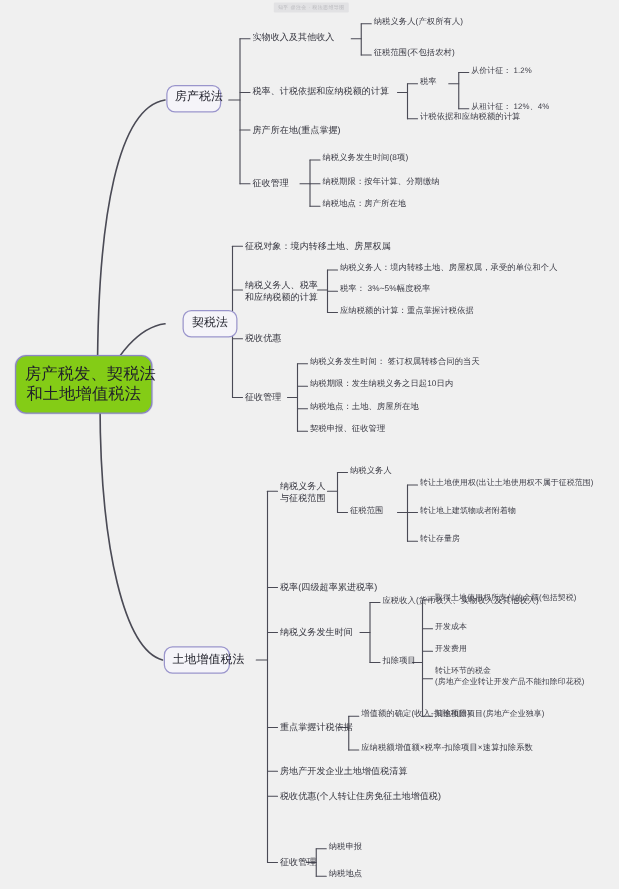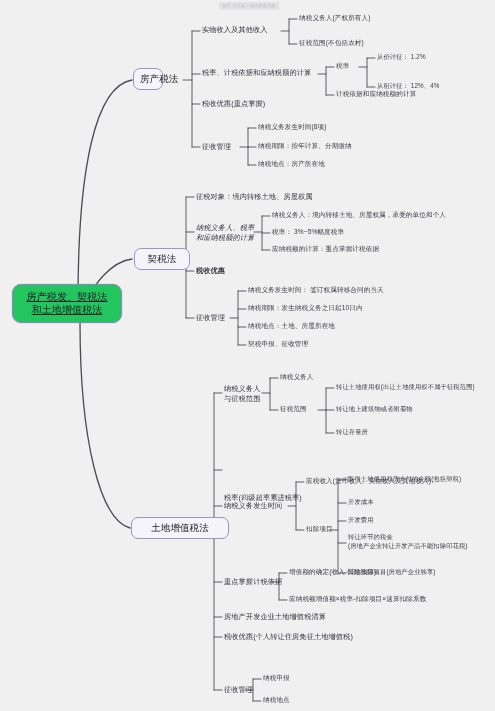--- a/index.html
+++ b/index.html
@@ -16,29 +16,28 @@
   .node{
     position:absolute;
     color:#2b2b33;
     line-height:1.25;
     white-space:pre;
     letter-spacing:0.1px;
   }
   
   .root{
     box-sizing:border-box;
-    background:#22c55e;
+    background:#84cc16;
     border:1px solid #8b86c4;
     border-radius:9px;
     text-align:center;
-    font-size:10px;
+    font-size:13px;
     color:#20202a;
     padding:6px 7px;
     box-shadow:0 0 0 0.5px rgba(139,134,196,.25);
-    text-decoration:underline;
   }
   
   .branch{
     box-sizing:border-box;
     background:#f5f4f9;
     border:1px solid #9a95cc;
     border-radius:7px;
     text-align:center;
     font-size:9.5px;
     color:#22222c;
@@ -178,68 +177,68 @@
     </g>
   </svg>
 
   <div class="watermark">
     <span>知乎 @注会 · 税法思维导图</span>
   </div>
 
   <div class="node root" style="left:12px;top:284px;width:110px;">房产税发、契税法
 和土地增值税法</div>
 
-  <div class="node branch" style="left:133px;top:68px;width:30px;">房产税法</div>
+  <div class="node branch" style="left:133px;top:68px;width:44px;font-family:Liberation Serif, serif;">房产税法</div>
 
   <div class="node lvl2" style="left:202px;top:25px;">实物收入及其他收入</div>
   <div class="node lvl3" style="left:299px;top:14px;">纳税义务人(产权所有人)</div>
   <div class="node lvl3" style="left:299px;top:39px;">征税范围(不包括农村)</div>
 
   <div class="node lvl2" style="left:202px;top:68px;">税率、计税依据和应纳税额的计算</div>
   <div class="node lvl3" style="left:336px;top:62px;">税率</div>
   <div class="node lvl4" style="left:377px;top:53px;">从价计征： 1.2%</div>
   <div class="node lvl4" style="left:377px;top:82px;">从租计征： 12%、4%</div>
   <div class="node lvl3" style="left:336px;top:90px;">计税依据和应纳税额的计算</div>
 
-  <div class="node lvl2" style="left:202px;top:99px;">税收优惠(重点掌握)</div>
+  <div class="node lvl2" style="left:202px;top:99px;">房产所在地(重点掌握)</div>
 
   <div class="node lvl2" style="left:202px;top:142px;">征收管理</div>
   <div class="node lvl3" style="left:258px;top:123px;">纳税义务发生时间(8项)</div>
   <div class="node lvl3" style="left:258px;top:142px;">纳税期限：按年计算、分期缴纳</div>
   <div class="node lvl3" style="left:258px;top:160px;">纳税地点：房产所在地</div>
 
-  <div class="node branch" style="left:134px;top:248px;width:56px;">契税法</div>
+  <div class="node branch" style="left:146px;top:248px;width:44px;">契税法</div>
 
   <div class="node lvl2" style="left:196px;top:192px;text-align:right;">征税对象：境内转移土地、房屋权属</div>
 
-  <div class="node lvl2 two-line" style="left:196px;top:223px;font-style:italic;">纳税义务人、税率
+  <div class="node lvl2 two-line" style="left:196px;top:223px;">纳税义务人、税率
 和应纳税额的计算</div>
   <div class="node lvl3" style="left:272px;top:211px;">纳税义务人：境内转移土地、房屋权属，承受的单位和个人</div>
   <div class="node lvl3" style="left:272px;top:228px;">税率： 3%~5%幅度税率</div>
   <div class="node lvl3" style="left:272px;top:245px;">应纳税额的计算：重点掌握计税依据</div>
 
-  <div class="node lvl2" style="left:196px;top:266px;font-weight:bold;">税收优惠</div>
+  <div class="node lvl2" style="left:196px;top:266px;">税收优惠</div>
 
   <div class="node lvl2" style="left:196px;top:313px;">征收管理</div>
   <div class="node lvl3" style="left:248px;top:286px;">纳税义务发生时间： 签订权属转移合同的当天</div>
   <div class="node lvl3" style="left:248px;top:304px;">纳税期限：发生纳税义务之日起10日内</div>
   <div class="node lvl3" style="left:248px;top:322px;">纳税地点：土地、房屋所在地</div>
   <div class="node lvl3" style="left:248px;top:340px;">契税申报、征收管理</div>
 
-  <div class="node branch" style="left:131px;top:517px;width:98px;">土地增值税法</div>
+  <div class="node branch" style="left:131px;top:517px;width:53px;">土地增值税法</div>
 
   <div class="node lvl2 two-line" style="left:224px;top:384px;text-align:center;">纳税义务人
 与征税范围</div>
   <div class="node lvl3" style="left:280px;top:373px;">纳税义务人</div>
   <div class="node lvl3" style="left:280px;top:405px;">征税范围</div>
   <div class="node lvl4" style="left:336px;top:383px;">转让土地使用权(出让土地使用权不属于征税范围)</div>
   <div class="node lvl4" style="left:336px;top:405px;">转让地上建筑物或者附着物</div>
   <div class="node lvl4" style="left:336px;top:428px;">转让存量房</div>
 
-  <div class="node lvl2" style="left:224px;top:465px;margin-top:28px;">税率(四级超率累进税率)</div>
+  <div class="node lvl2" style="left:224px;top:465px;">税率(四级超率累进税率)</div>
 
   <div class="node lvl2" style="left:224px;top:501px;">纳税义务发生时间</div>
   <div class="node lvl3" style="left:306px;top:477px;">应税收入(货币收入、实物收入及其他收入)</div>
   <div class="node lvl3" style="left:306px;top:525px;">扣除项目</div>
   <div class="node lvl4" style="left:348px;top:475px;">取得土地使用权所支付的金额(包括契税)</div>
   <div class="node lvl4" style="left:348px;top:498px;">开发成本</div>
   <div class="node lvl4" style="left:348px;top:516px;">开发费用</div>
   <div class="node lvl4 two-line" style="left:348px;top:533px;">转让环节的税金
 (房地产企业转让开发产品不能扣除印花税)</div>
   <div class="node lvl4" style="left:348px;top:568px;">其他扣除项目(房地产企业独享)</div>

